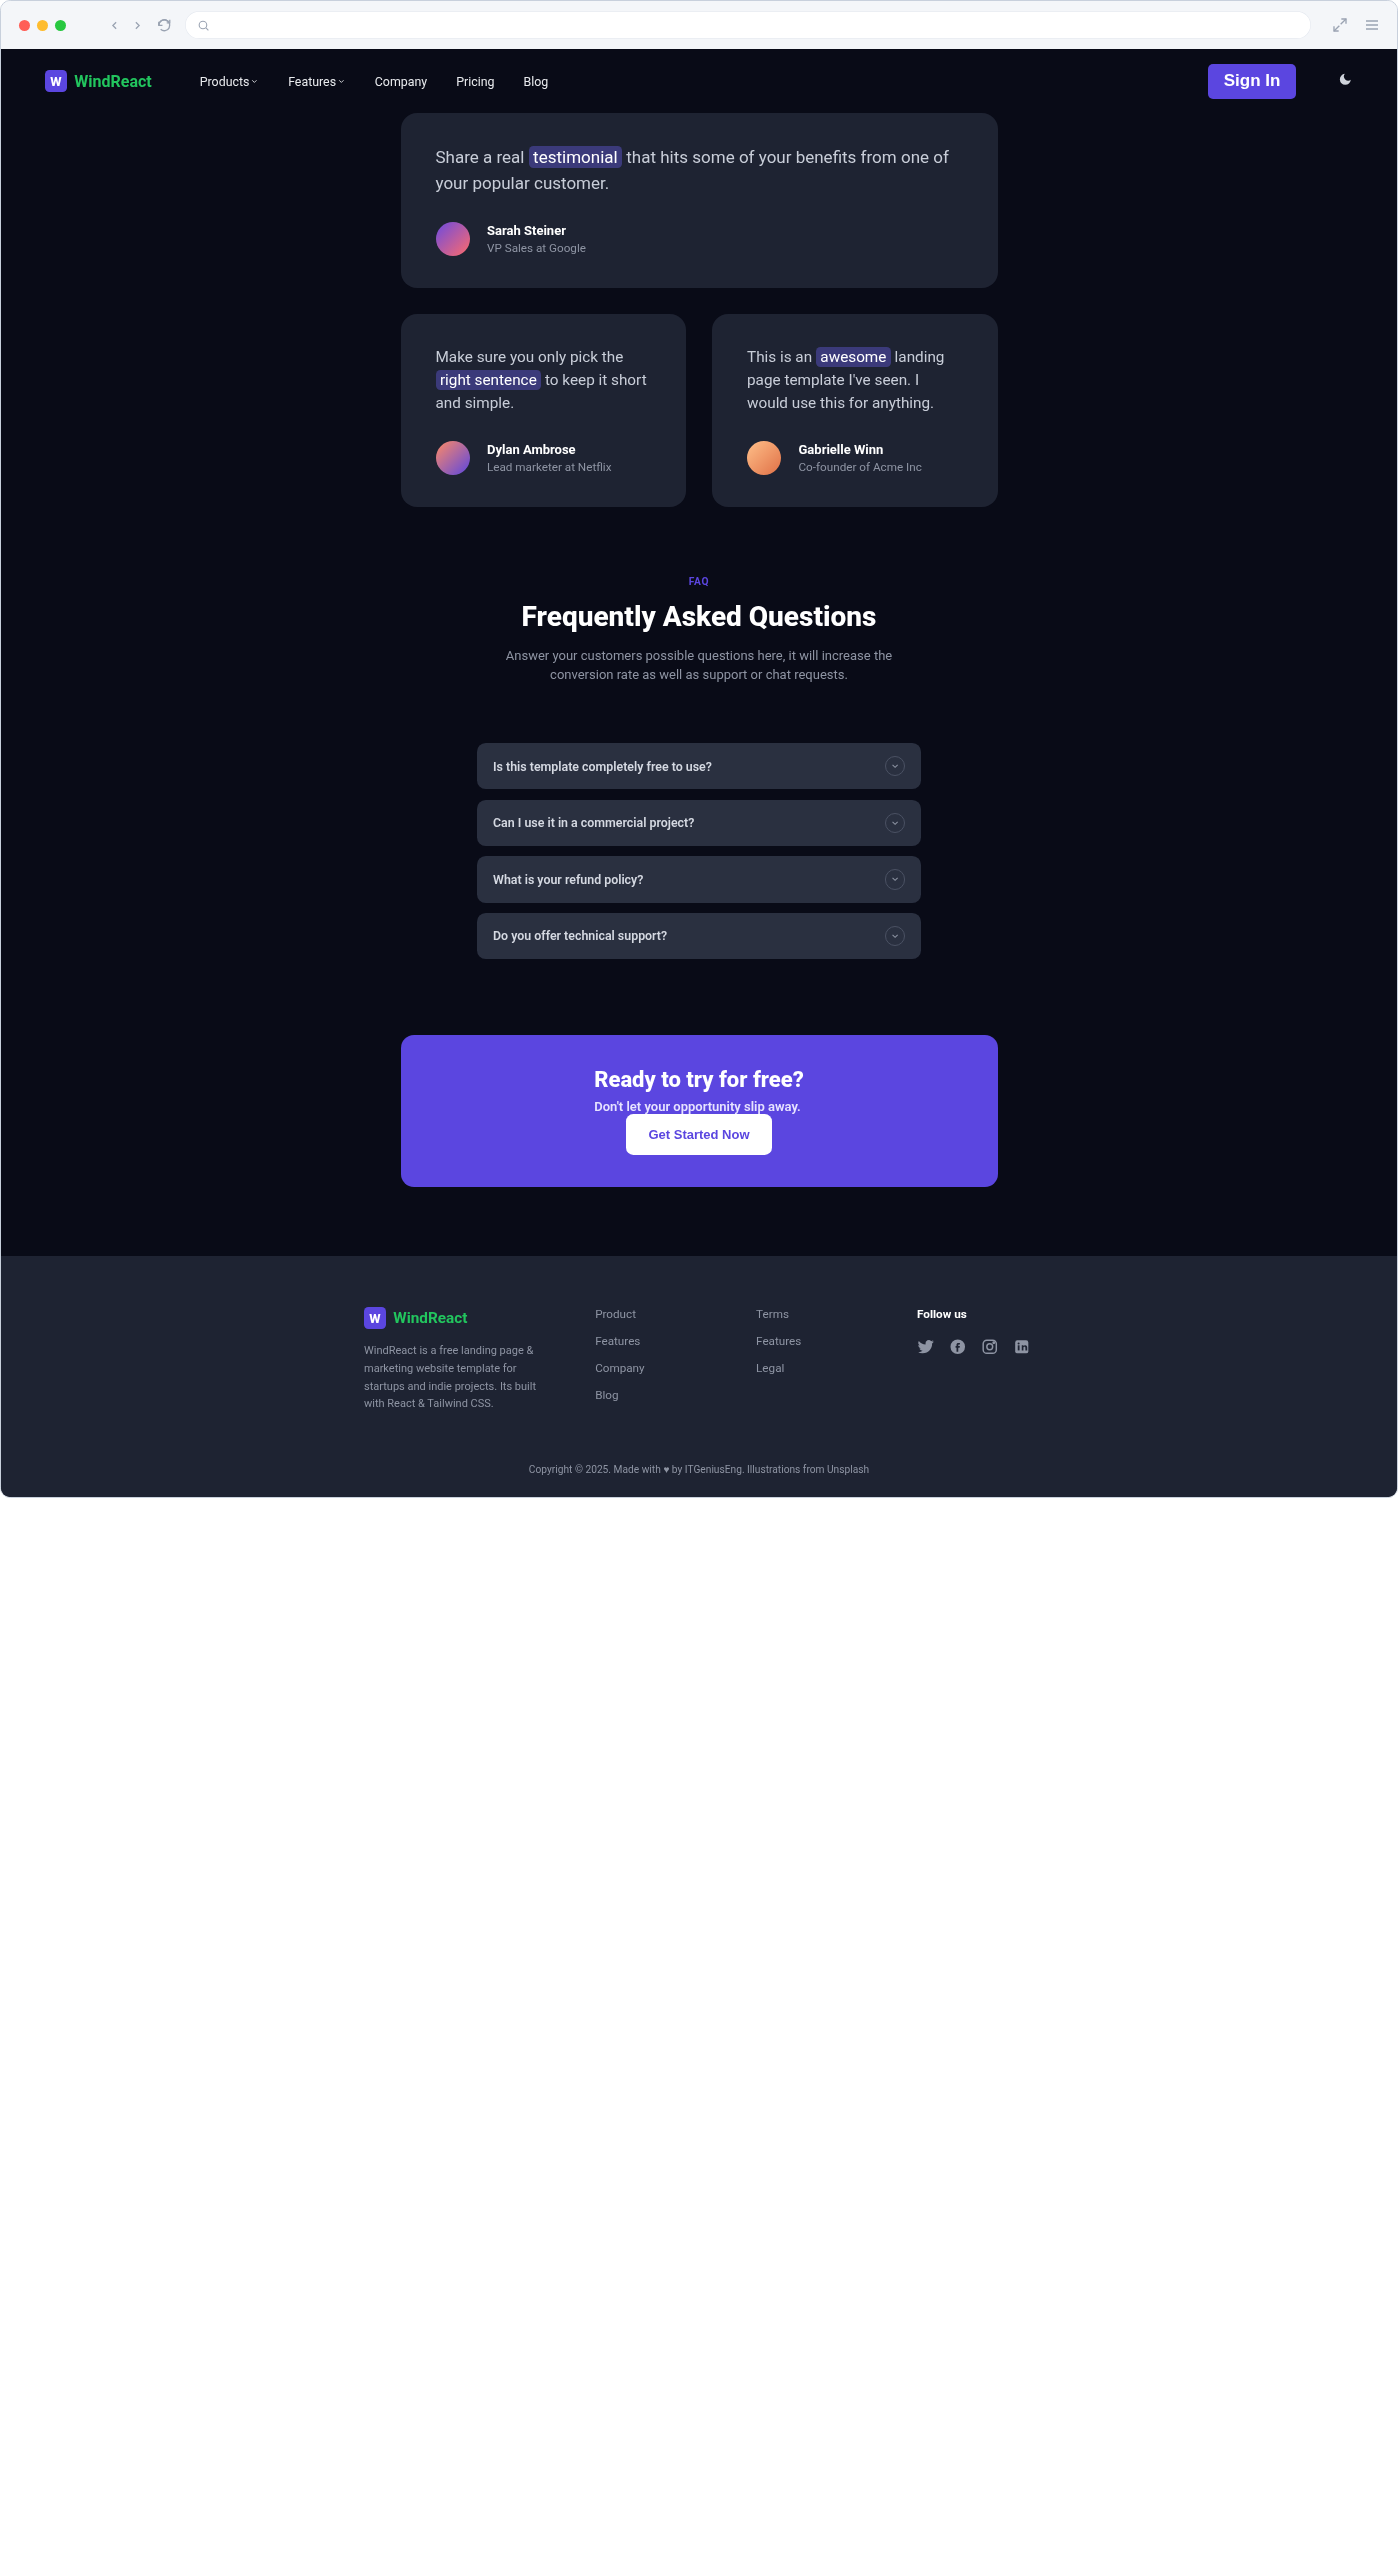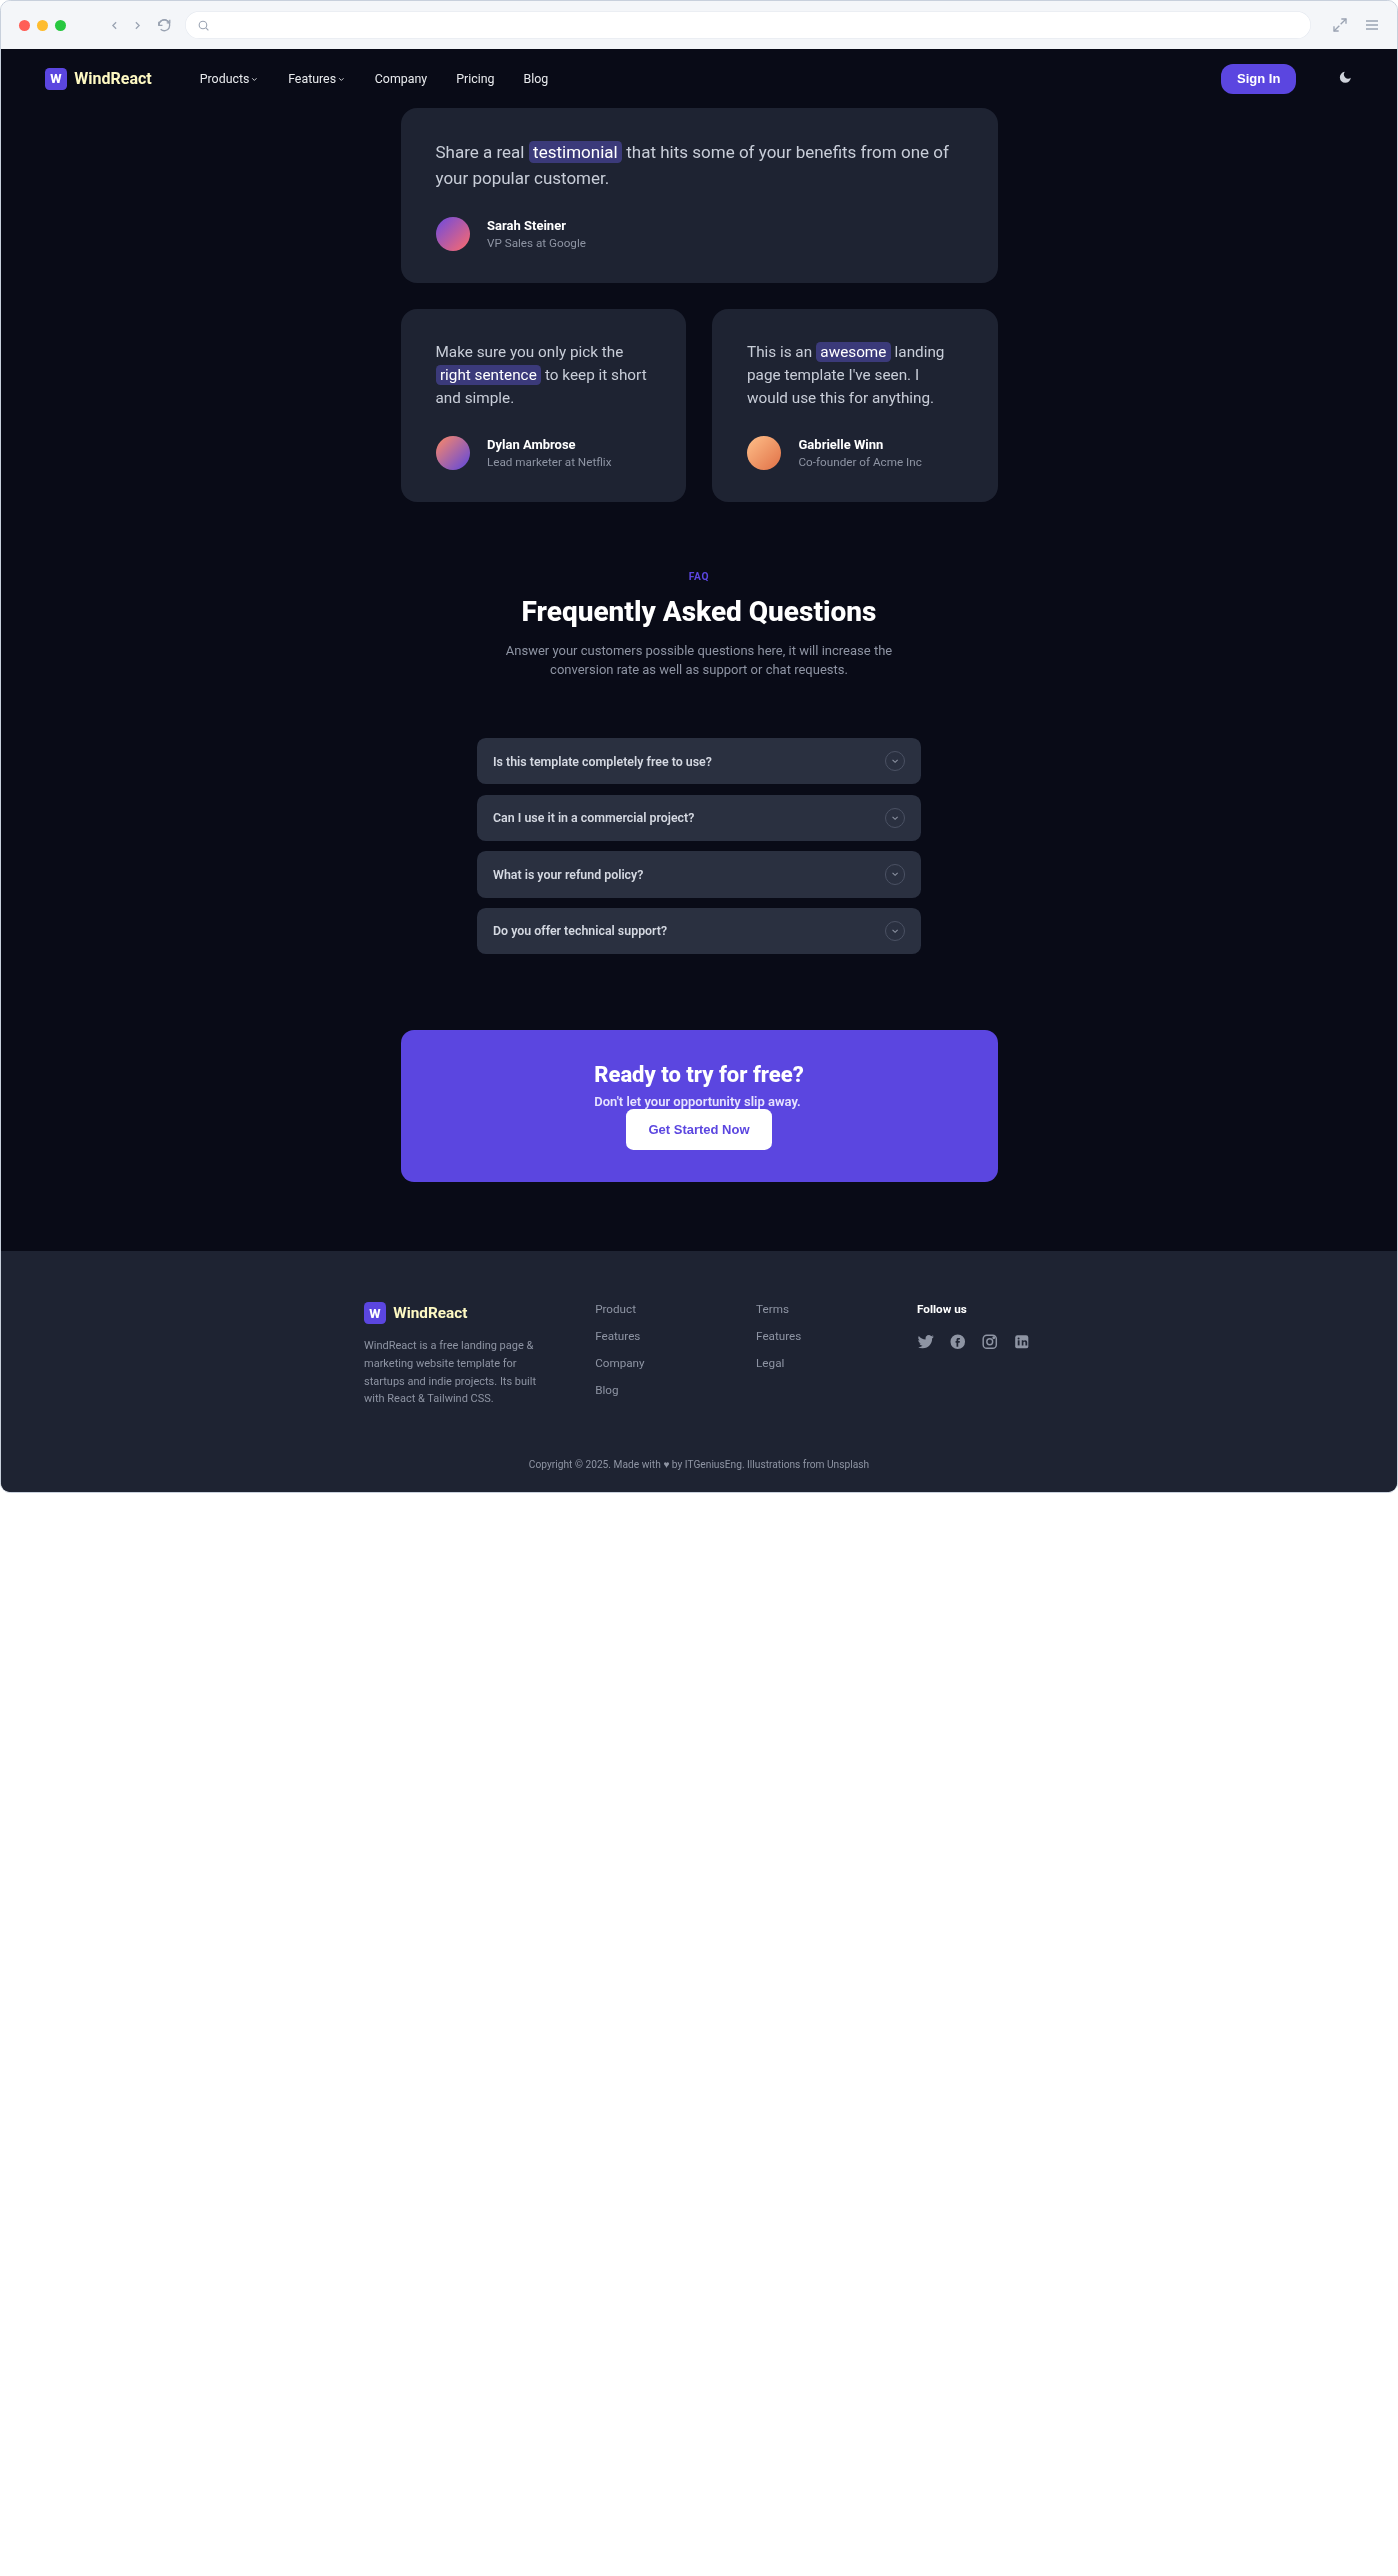--- a/index.html
+++ b/index.html
@@ -55,28 +55,28 @@
   align-items: center;
   padding: 14.6px 44px;
   gap: 26px;
 }
 .brand { display: flex; align-items: center; gap: 7.3px; }
 .brand-logo {
   width: 22px; height: 22px; border-radius: 4.4px; background: #5b46e0;
   display: flex; align-items: center; justify-content: center;
   font-weight: 800; color: #fff; font-size: 13px;
 }
-.brand-name { font-weight: 700; font-size: 16px; color: #fef9c3; }
+.brand-name { font-weight: 700; font-size: 16px; color: #22c55e; }
 .nav-links { display: flex; gap: 29px; align-items: center; margin-left: 22px; }
 .nav-link { color: #e8eaed; font-size: 12.4px; display: flex; align-items: center; gap: 1px; cursor: pointer; }
 .nav-link .chev { width: 8.7px; height: 8.7px; }
 .spacer { flex: 1; }
 .btn-signin {
-  background: #5b46e0; color: #fff; border: none; border-radius: 12px;
-  padding: 7.3px 16px; font-size: 13px; font-weight: 600; cursor: pointer;
+  background: #5b46e0; color: #fff; border: none; border-radius: 5px;
+  padding: 7.3px 16px; font-size: 17px; font-weight: 600; cursor: pointer;
 }
 .theme-toggle { color: #cfd3db; cursor: pointer; }
 
 
 .container { max-width: 655px; margin: 0 auto; padding: 0 29px; }
 
 
 .card {
   background: #1e2332; border-radius: 16px; padding: 32px 35px;
 }

